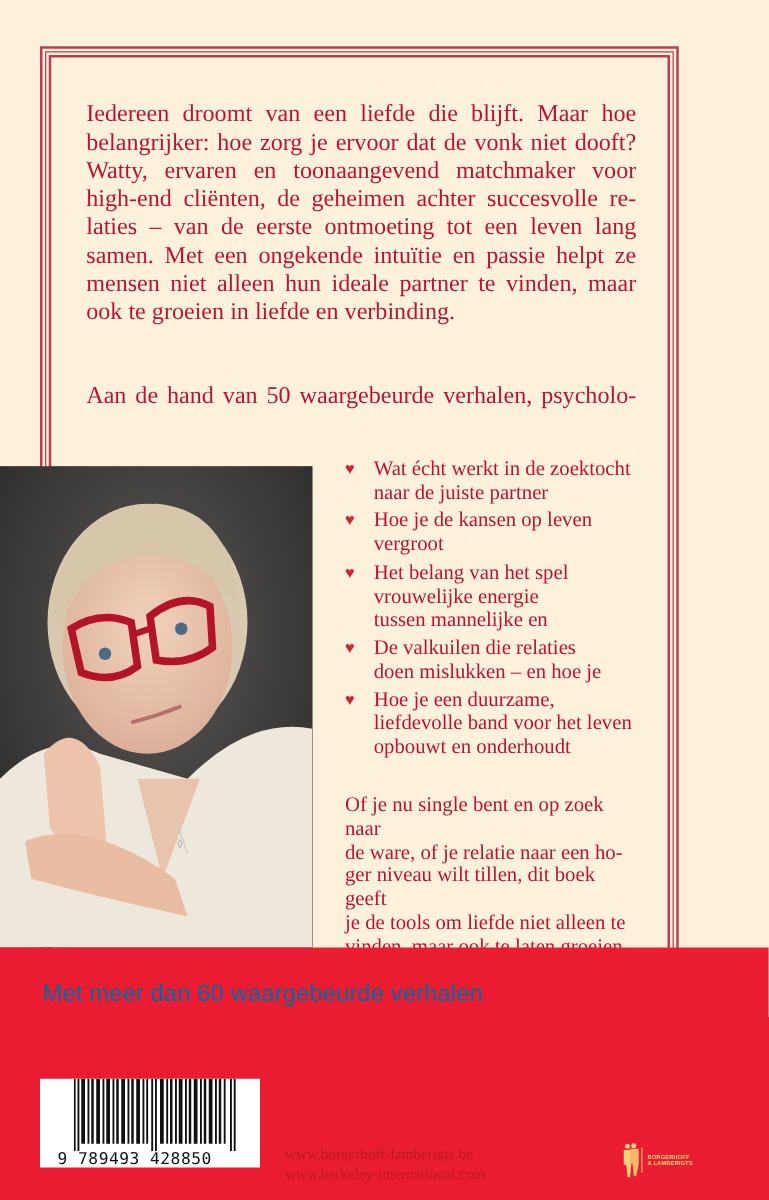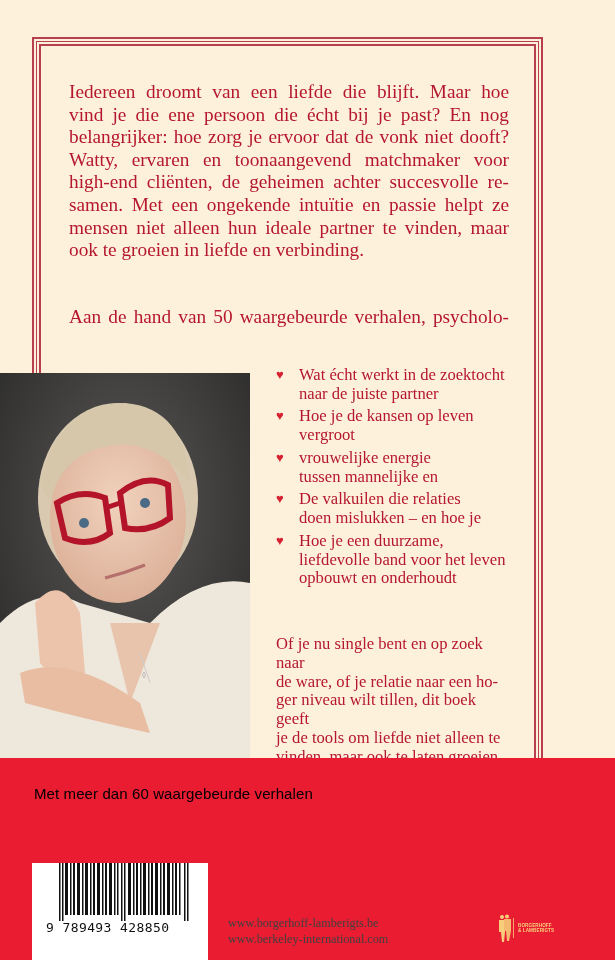--- a/index.html
+++ b/index.html
@@ -13,42 +13,42 @@
   .para2 { top:306px; }
   .para1 i { font-style:italic; }
   .line { display:block; white-space:nowrap; text-align-last:justify; }
   .line.last { text-align-last:left; }
   .photo { position:absolute; left:0; top:373px; width:250px; height:385px; overflow:hidden; background:#3a3a3a; }
   .bullets { position:absolute; left:272px; top:366px; width:260px; }
   .bullet { position:relative; padding-left:27px; font-size:16.6px; line-height:18.9px; color:#b5172e; margin-bottom:3.6px; }
   .bullet .heart { position:absolute; left:4px; top:0px; font-size:13px; color:#d6202f; }
   .para3 { position:absolute; left:276px; top:635px; width:234px; font-size:16.6px; line-height:18.8px; color:#b5172e; }
   .band { position:absolute; left:0; top:758px; width:615px; height:202px; background:#ea1c31; }
-  .tagline { position:absolute; left:34px; top:785px; font-family:"Liberation Sans", "DejaVu Sans", sans-serif; font-size:15px; color:#000000; letter-spacing:0.1px; }
-  .barcode-box { position:absolute; left:32px; top:863px; width:176px; height:97px; background:#ffffff; }
+  .tagline { position:absolute; left:34px; top:785px; font-family:"Liberation Sans", "DejaVu Sans", sans-serif; font-size:19px; color:#0369a1; letter-spacing:0.1px; }
+  .barcode-box { position:absolute; left:32px; top:863px; width:176px; height:71px; background:#ffffff; }
   .barcode-bars { position:absolute; left:27px; top:0px; width:131px; height:58px; }
   .barcode-num { position:absolute; left:14px; top:57px; font-family:"DejaVu Sans Mono", "Liberation Mono", monospace; font-size:13px; color:#111; letter-spacing:0.4px; }
-  .urls { position:absolute; left:228px; top:915px; font-family:"Liberation Serif", serif; font-size:12.2px; line-height:16.3px; color:#404040; }
+  .urls { position:absolute; left:228px; top:915px; font-family:"Liberation Serif", serif; font-size:12.2px; line-height:16.3px; color:#b91c1c; }
   .logo { position:absolute; left:498px; top:914px; width:90px; height:30px; }
   .logo-fig { position:absolute; left:0; top:0; }
   .logo-div { position:absolute; left:15px; top:4px; width:1px; height:20px; background:#f4a96a; }
   .logo-text { position:absolute; left:20px; top:9px; font-family:"Liberation Sans", sans-serif; font-size:4.6px; line-height:5.2px; color:#f7cf7c; font-weight:bold; letter-spacing:0.1px; }
 </style>
 </head>
 <body>
 
 <div class="cream"></div>
 <div class="frame"></div>
 
 <div class="para para1">
   <span class="line">Iedereen droomt van een liefde die blijft. Maar hoe</span>
-  <span class="line">vind je die ene persoon die écht bij je past? En nog</span>
   <span class="line">belangrijker: hoe zorg je ervoor dat de vonk niet dooft?</span>
   <span class="line">Watty, ervaren en toonaangevend matchmaker voor</span>
   <span class="line">high-end cliënten, de geheimen achter succesvolle re-</span>
+  <span class="line">laties – van de eerste ontmoeting tot een leven lang</span>
   <span class="line">samen. Met een ongekende intuïtie en passie helpt ze</span>
   <span class="line">mensen niet alleen hun ideale partner te vinden, maar</span>
   <span class="line last">ook te groeien in liefde en verbinding.</span>
 </div>
 
 <div class="para para2">
   <span class="line">Aan de hand van 50 waargebeurde verhalen, psycholo-</span>
 </div>
 
 <div class="photo">
@@ -88,20 +88,21 @@
     <div>Wat écht werkt in de zoektocht</div>
     <div>naar de juiste partner</div>
   </div>
   <div class="bullet">
     <span class="heart">♥</span>
     <div>Hoe je de kansen op leven</div>
     <div>vergroot</div>
   </div>
   <div class="bullet">
     <span class="heart">♥</span>
+    <div>Het belang van het spel</div>
     <div>vrouwelijke energie</div>
     <div>tussen mannelijke en</div>
   </div>
   <div class="bullet">
     <span class="heart">♥</span>
     <div>De valkuilen die relaties</div>
     <div>doen mislukken – en hoe je</div>
   </div>
   <div class="bullet">
     <span class="heart">♥</span>

